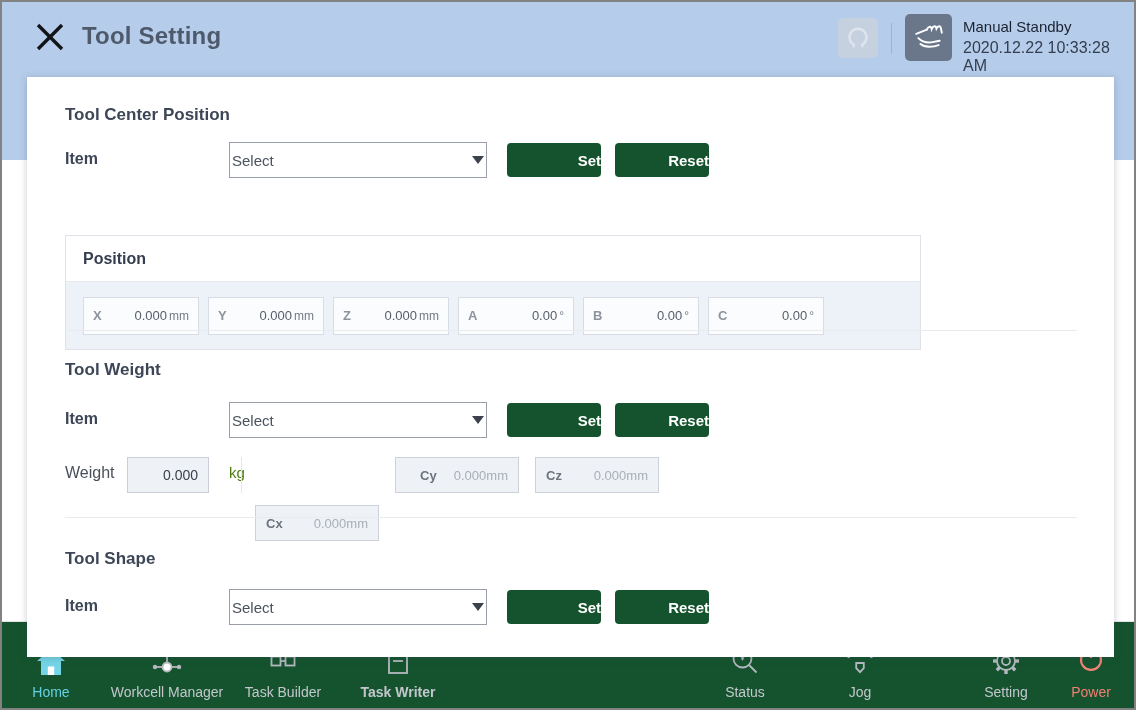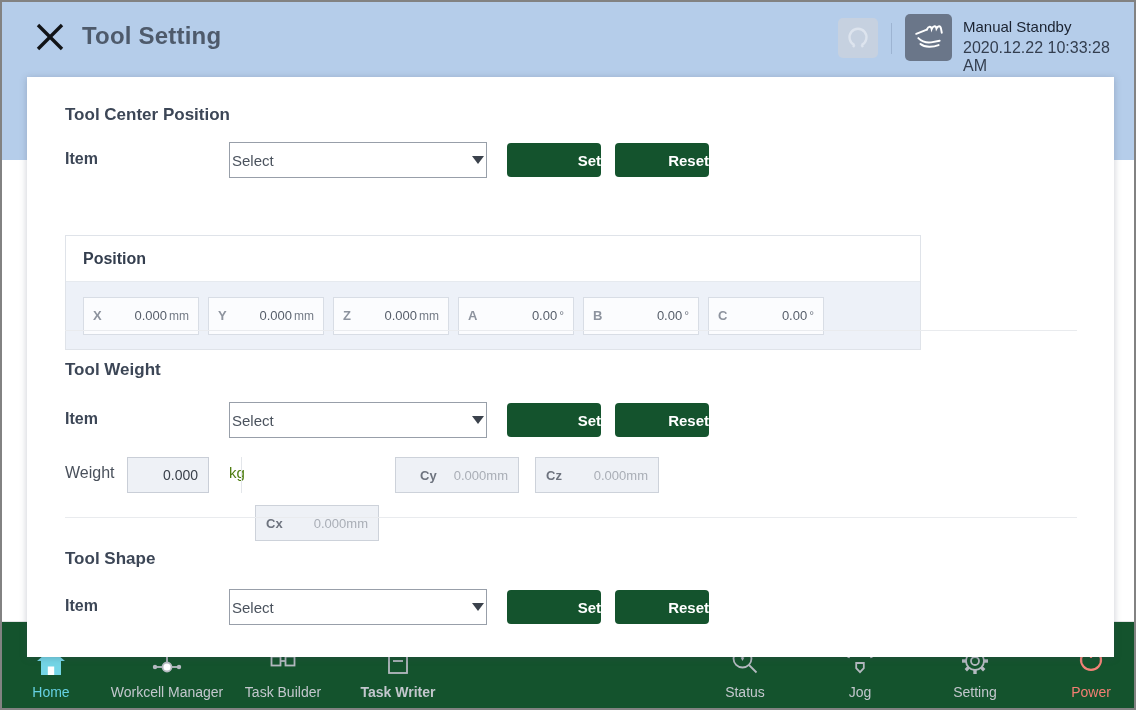--- a/index.html
+++ b/index.html
@@ -49,21 +49,21 @@
   .cfield .cu { font-size:13px; color:#a9aeb6; }
 
   
   .bottom-nav { position:absolute; left:0; bottom:0; width:100%; height:87px; background:#14532d; border-top:1px solid #e4e4e6; z-index:10; }
   .nav-item { position:absolute; top:0; width:160px; text-align:center; cursor:pointer; }
   .nav-icon { height:36px; margin-top:22px; }
   .nav-label { font-size:14px; color:#c3c7cd; margin-top:4px; white-space:nowrap; }
   .nav-item.active .nav-label { color:#66d0e2; }
   .nav-item.power .nav-label { color:#f47f73; }
   .ni0{left:-31px;} .ni1{left:85px;} .ni2{left:201px;} .ni3{left:316px;font-weight:bold;}
-  .ni4{left:663px;} .ni5{left:778px;} .ni6{left:893px;} .ni7{left:1009px;}
+  .ni4{left:663px;} .ni5{left:778px;} .ni6{left:924px;} .ni7{left:1009px;}
 </style>
 </head>
 <body>
 
 <div class="screen">
 
   <div class="header-band"></div>
 
   <nav class="bottom-nav">
     <div class="nav-item active ni0">

